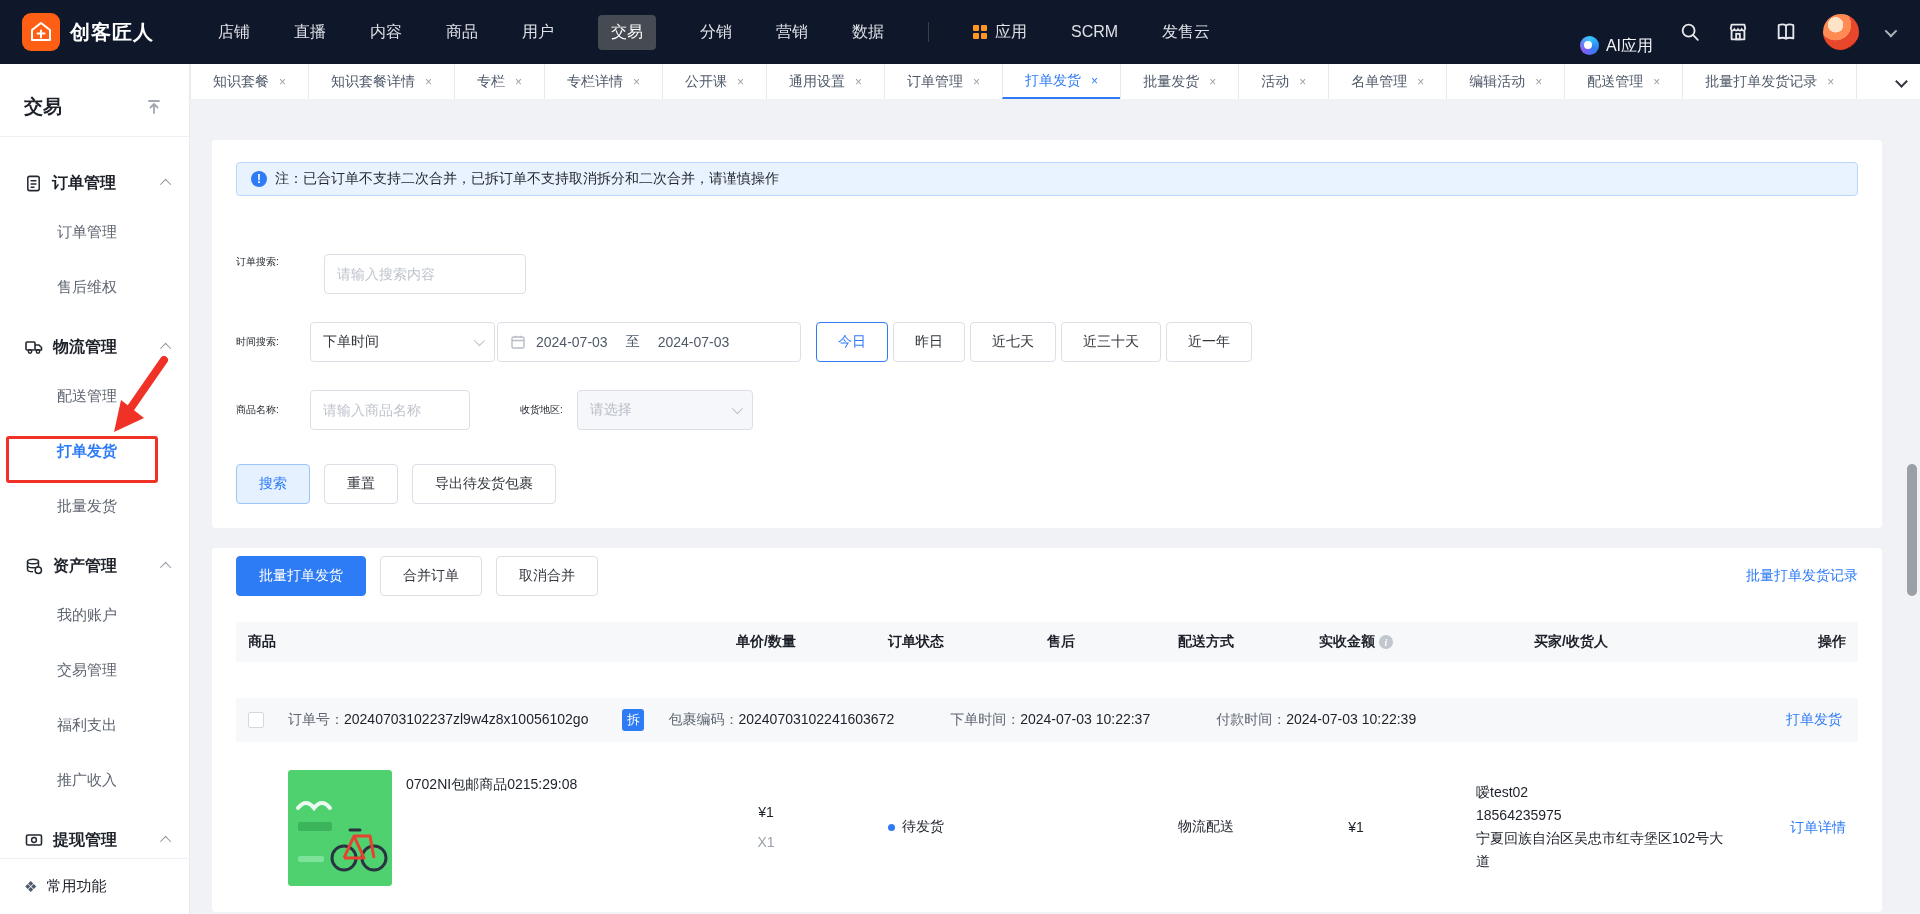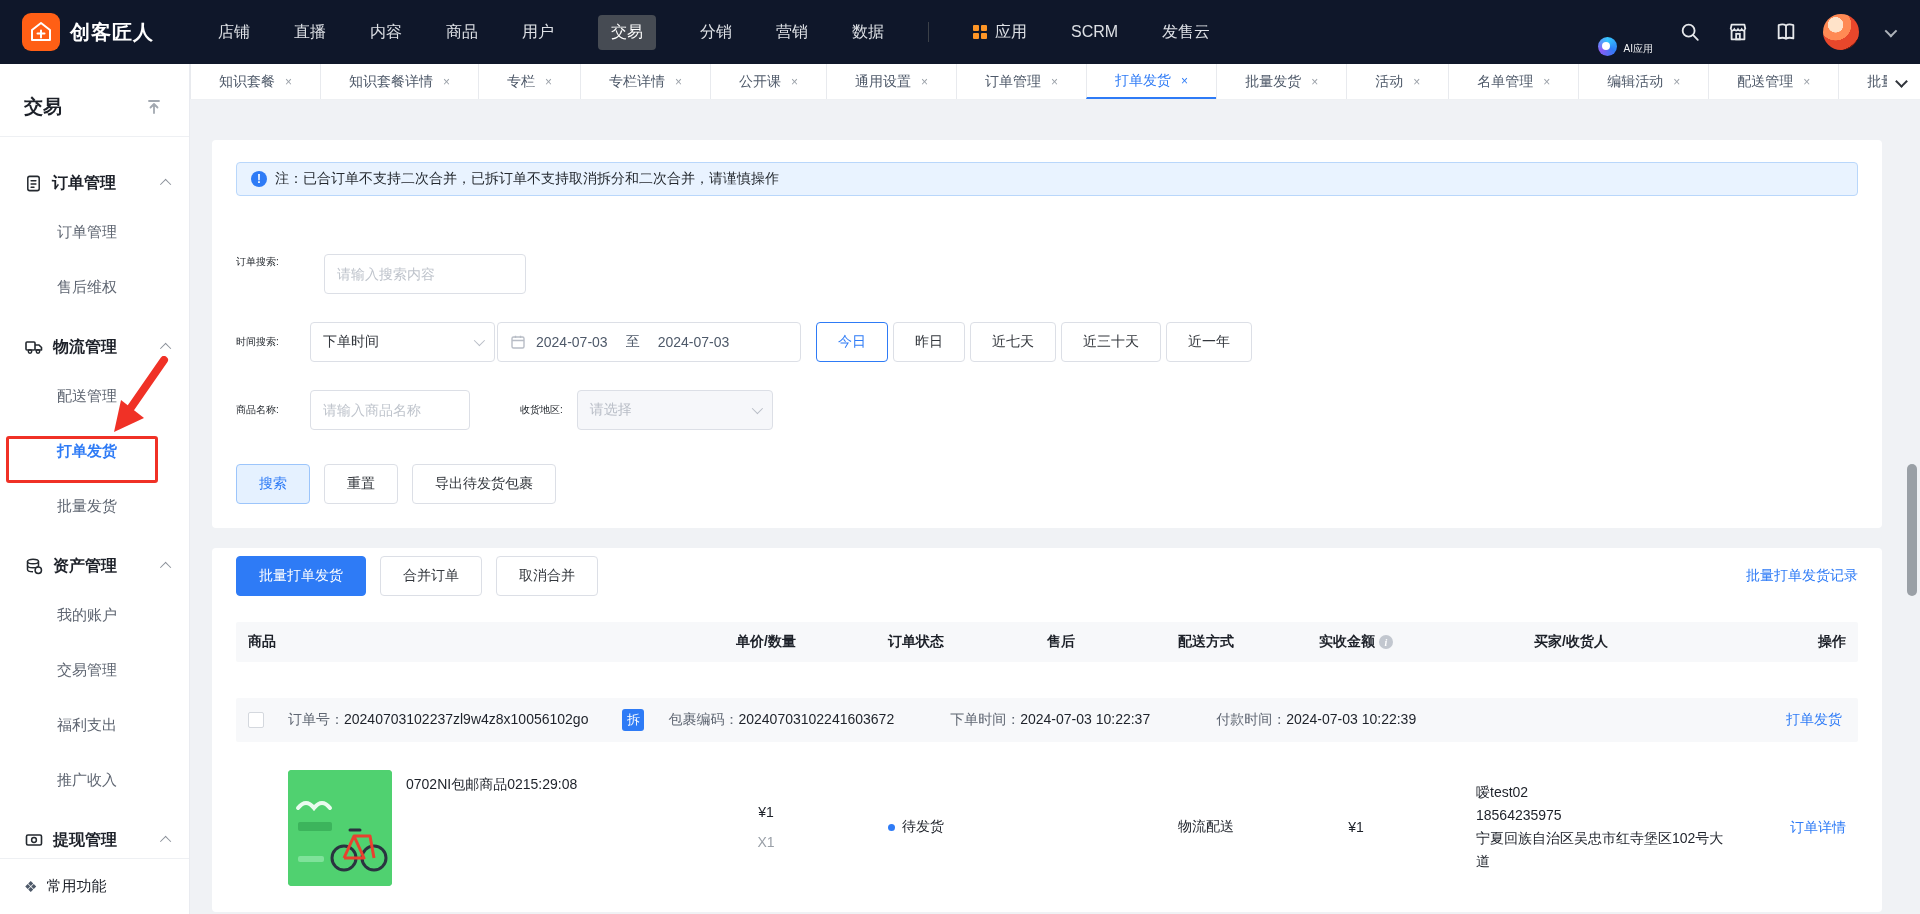--- a/index.html
+++ b/index.html
@@ -12,21 +12,21 @@
   .logo { width: 38px; height: 38px; background: #ff5f15; border-radius: 9px; display:flex; align-items:center; justify-content:center; }
   .brand-name { color: #fff; font-size: 20px; font-weight: bold; letter-spacing: 1px; }
   .topnav { display: flex; align-items: center; gap: 44px; }
   .topnav .nav-item { color: #dde0e5; font-size: 16px; cursor: pointer; white-space: nowrap; }
   .topnav .nav-item.active { background: #464b53; color: #fff; padding: 7px 13px; border-radius: 4px; }
   .top-divider { width: 1px; height: 20px; background: #3b4048; }
   .apps-item { display: flex; align-items: center; gap: 8px; color: #dde0e5; font-size: 16px; cursor: pointer; }
   .grid-icon { width: 14px; height: 14px; display: grid; grid-template-columns: 6px 6px; grid-template-rows: 6px 6px; gap: 2px; }
   .grid-icon i { background: #ff9626; border-radius: 1px; }
   .topbar-right { margin-left: auto; display: flex; align-items: center; gap: 26px; }
-  .ai-item { display: flex; align-items: flex-end; gap: 7px; color: #f2f3f5; font-size: 10px; cursor: pointer; margin-top: 29px; }
+  .ai-item { display: flex; align-items: flex-start; gap: 7px; color: #f2f3f5; font-size: 16px; cursor: pointer; margin-top: 29px; }
   .ai-orb { width: 19px; height: 19px; border-radius: 50%;
             background: conic-gradient(#35c8ff,#2f7cf6,#8a5cf6,#35c8ff); position: relative; }
   .ai-orb::after { content:""; position:absolute; left:4px; top:5px; width:8px; height:8px; border-radius:50%; background:#fff; }
   .tb-icon { width: 22px; height: 22px; display: block; cursor: pointer; }
   .avatar { width: 36px; height: 36px; border-radius: 50%; cursor: pointer;
             background: radial-gradient(circle at 35% 30%, #ffe3c9 0 22%, #ff8a54 23% 45%, #e8472b 46% 75%, #7e1d10 76%); }
   .chev-down { width: 9px; height: 9px; border-right: 2px solid #aeb3ba; border-bottom: 2px solid #aeb3ba; transform: rotate(45deg) translateY(-2px); cursor: pointer; }
 
   
   .below { display: flex; height: 850px; }
@@ -48,21 +48,21 @@
   .side-footer .dia { color: #4e5969; margin-right: 9px; font-size: 15px; }
   .red-box { position: absolute; left: 6px; top: 372px; width: 152px; height: 47px; border: 3px solid #f03126; border-radius: 3px; pointer-events: none; }
   .red-arrow { position: absolute; left: 88px; top: 292px; pointer-events: none; }
 
   
   .rightcol { flex: 1; display: flex; flex-direction: column; position: relative; min-width: 0; }
 
   
   .tabbar { height: 36px; background: #fff; border-bottom: 1px solid #eef0f3; display: flex; align-items: center; padding-right: 14px; overflow: hidden; }
   .tabs { display: flex; align-items: stretch; height: 100%; flex: 1; overflow: hidden; }
-  .tab { display: flex; align-items: center; padding: 0 28px; border-left: 1px solid #e8eaee; cursor: pointer; white-space: nowrap; }
+  .tab { display: flex; align-items: center; padding: 0 22px; border-left: 1px solid #e8eaee; cursor: pointer; white-space: nowrap; }
   .tab:last-child { border-right: 1px solid #e8eaee; }
   .tab .t-label { font-size: 14px; color: #4e5969; }
   .tab .t-close { font-size: 12px; color: #9aa0a8; margin-left: 10px; }
   .tab.active { border-bottom: 2px solid #2e7bf6; }
   .tab.active .t-label, .tab.active .t-close { color: #2e7bf6; }
   .tab-more { width: 9px; height: 9px; border-right: 2px solid #30343b; border-bottom: 2px solid #30343b; transform: rotate(45deg); margin-left: 10px; cursor: pointer; flex: none; }
 
   
   .page { flex: 1; overflow: hidden; padding: 20px 38px 0 22px; position: relative; }
   .card { background: #fff; border-radius: 4px; }
@@ -380,21 +380,21 @@
           <span class="qbtn">昨日</span>
           <span class="qbtn">近七天</span>
           <span class="qbtn">近三十天</span>
           <span class="qbtn">近一年</span>
         </div>
 
         <div class="f-row">
           <span class="f-label">商品名称:</span>
           <input class="inp" style="width: 160px;" placeholder="请输入商品名称">
           <span class="f-label" style="width:auto;margin-left:50px;margin-right:14px;">收货地区:</span>
-          <div class="sel gray" style="width:196px;">
+          <div class="sel gray" style="width:176px;">
             <span class="sel-v">请选择</span>
             <span class="sel-arrow"></span>
           </div>
         </div>
 
         <div class="f-row" style="margin-top:34px;">
           <span class="btn primary-light">搜索</span>
           <span class="btn">重置</span>
           <span class="btn">导出待发货包裹</span>
         </div>

